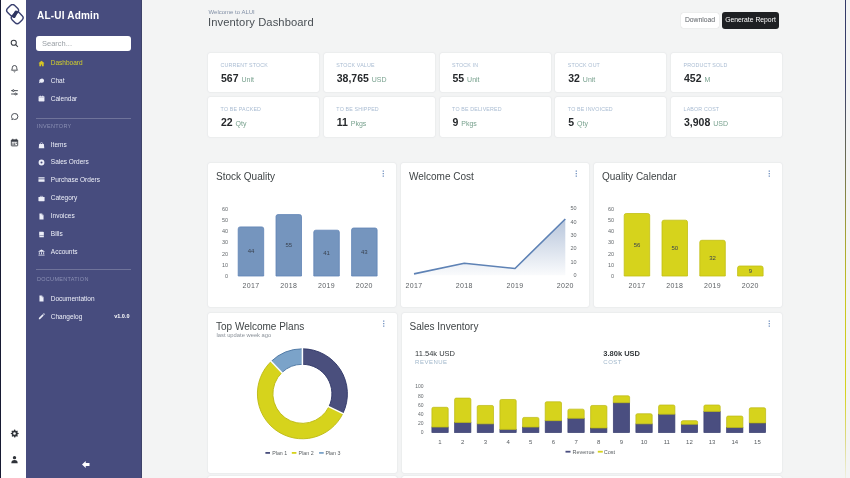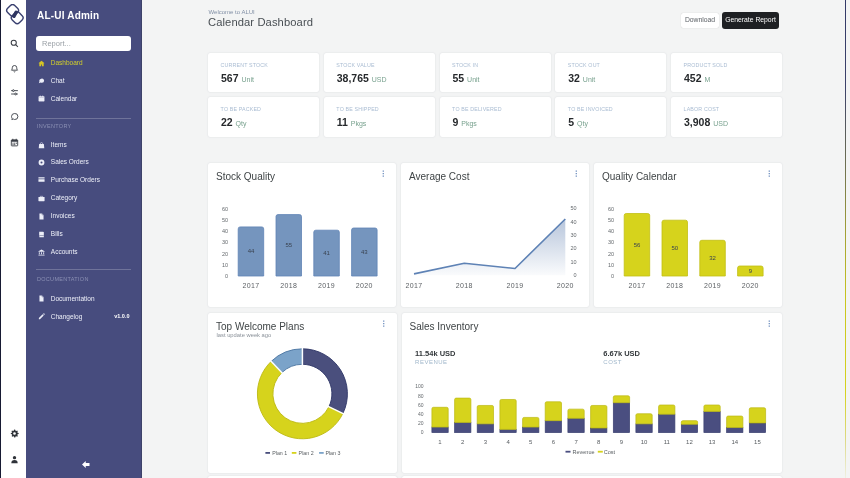--- a/index.html
+++ b/index.html
@@ -73,21 +73,21 @@
     <svg class="abs" style="left:8.5px;top:429px" width="9" height="9" viewBox="0 0 24 24" fill="#2f3339">
       <path d="M12 1.5l2 .3.7 2.8 1.9.8 2.5-1.5 1.9 1.9-1.5 2.5.8 1.9 2.8.7v2.7l-2.8.7-.8 1.9 1.5 2.5-1.9 1.9-2.5-1.5-1.9.8-.7 2.8h-2.7l-.7-2.8-1.9-.8-2.5 1.5-1.9-1.9 1.5-2.5-.8-1.9-2.8-.7v-2.7l2.8-.7.8-1.9L3.6 6l1.9-1.9L8 5.6l1.9-.8.7-2.8z M12 8.4a3.6 3.6 0 1 0 0 7.2 3.6 3.6 0 0 0 0-7.2z" fill-rule="evenodd"></path>
     </svg>
     <svg class="abs" style="left:8.5px;top:454.5px" width="9" height="9" viewBox="0 0 24 24" fill="#2f3339">
       <circle cx="12" cy="7" r="4.5"></circle>
       <path d="M3.5 22a8.5 8.5 0 0 1 17 0z"></path>
     </svg>
   </div>
 <div id="sidebar" class="abs">
   <div class="sb-title">AL-UI Admin</div>
-  <div class="sb-search">Report...</div>
+  <div class="sb-search">Search...</div>
   <div class="mi yellow" style="top:54px">
       <svg width="7" height="7" viewBox="0 0 24 24" fill="#d6c525">
         <path d="M12 2.5L1.5 11h3v10.5h6v-6h3v6h6V11h3z"></path>
       </svg>
       <span>Dashboard</span>
     </div>
 <div class="mi " style="top:71.5px">
       <svg width="7" height="7" viewBox="0 0 24 24" fill="#eceef8">
         <path d="M21 12a8 8 0 0 1-8.6 8 8.4 8.4 0 0 1-3.5-.8L3 21l1.8-5A8 8 0 1 1 21 12z"></path>
       </svg>
@@ -165,21 +165,21 @@
         <path d="M3 17.2L15.7 4.5l3.8 3.8L6.8 21H3z M17.2 3l1.6-1.6a1.7 1.7 0 0 1 2.4 0l1.4 1.4a1.7 1.7 0 0 1 0 2.4L21 6.8z"></path>
       </svg>
       <span>Changelog</span>
       <b class="badge">v1.0.0</b>
     </div>
   <svg class="abs" style="left:56px;top:461px" width="7.5" height="7" viewBox="0 0 15 14" fill="#fff">
       <path d="M7.5 0L0 7l7.5 7V9.8h7.5V4.2H7.5z"></path>
     </svg>
 </div>
 <div class="abs welcome">Welcome to ALUI</div>
-<div class="abs pagetitle">Calendar Dashboard</div>
+<div class="abs pagetitle">Inventory Dashboard</div>
 <div class="abs btn-dl">Download</div>
 <div class="abs btn-gr">Generate Report</div>
 <div class="scard" style="left:208.0px;top:52.5px">
 <div class="lbl">CURRENT STOCK</div>
     <div class="val">567 <span class="unit">Unit</span></div>
   </div>
 <div class="scard" style="left:323.75px;top:52.5px">
 <div class="lbl">STOCK VALUE</div>
     <div class="val">38,765 <span class="unit">USD</span></div>
   </div>
@@ -235,21 +235,21 @@
       <text x="80.8" y="124.5" font-size="7" letter-spacing="0.4" fill="#5d6165" text-anchor="middle">2018</text>
       <path d="M105.8 113.0V69.2q0-2 2-2h21.5q2 0 2 2V113.0z" fill="#7595be" stroke="#5f83b5" stroke-width="0.8"></path>
       <text x="118.5" y="92.1" font-size="6" fill="#3a4350" text-anchor="middle">41</text>
       <text x="118.5" y="124.5" font-size="7" letter-spacing="0.4" fill="#5d6165" text-anchor="middle">2019</text>
       <path d="M143.6 113.0V67.0q0-2 2-2h21.5q2 0 2 2V113.0z" fill="#7595be" stroke="#5f83b5" stroke-width="0.8"></path>
       <text x="156.3" y="91.0" font-size="6" fill="#3a4350" text-anchor="middle">43</text>
       <text x="156.3" y="124.5" font-size="7" letter-spacing="0.4" fill="#5d6165" text-anchor="middle">2020</text>
     </svg>
 </div>
 <div class="ccard" style="left:401px;top:163px;width:188px;height:144px">
-  <div class="ctitle">Average Cost</div>
+  <div class="ctitle">Welcome Cost</div>
     <div class="cdots">⋮</div>
   <svg class="abs" style="left:0;top:0" width="188" height="144" viewBox="0 0 188 144">
       <defs>
         <linearGradient id="ag" x1="0" y1="0" x2="0" y2="1">
           <stop offset="0" stop-color="#7c96be" stop-opacity="0.55"></stop>
           <stop offset="1" stop-color="#7c96be" stop-opacity="0.04"></stop>
         </linearGradient>
       </defs>
       <path d="M13.0 112.2 L13.0 110.9 L63.3 100.2 L114.0 105.5 L164.3 56.0 L164.3 112.2 Z" fill="url(#ag)"></path>
       <path d="M13.0 110.9 L63.3 100.2 L114.0 105.5 L164.3 56.0" fill="none" stroke="#5e82b5" stroke-width="1.6" stroke-linejoin="round"></path>
@@ -309,23 +309,23 @@
 <rect x="111.1" y="139" width="4.6" height="1.8" fill="#7ba3c9"></rect>
         <text x="117.4" y="142">Plan 3</text>
 </g>
     </svg>
 </div>
 <div class="ccard" style="left:208px;top:476px;width:188.5px;height:6px"></div>
 <div class="ccard" style="left:401.5px;top:476px;width:380.5px;height:6px"></div>
 <div class="ccard" style="left:401.5px;top:313px;width:380.5px;height:160px">
   <div class="ctitle">Sales Inventory</div>
     <div class="cdots">⋮</div>
-  <div class="abs" style="left:13.6px;top:37px;font-size:7.5px;font-weight:700;color:#33383b;line-height:1">11.54k USD</div>
+  <div class="abs" style="left:13.6px;top:37px;font-size:7.5px;font-weight:400;color:#33383b;line-height:1">11.54k USD</div>
   <div class="abs" style="left:13.6px;top:45.6px;font-size:6px;color:#a0b7cb;letter-spacing:.5px;line-height:1">REVENUE</div>
-  <div class="abs" style="left:201.8px;top:37px;font-size:7.5px;font-weight:700;color:#33383b;line-height:1">6.67k USD</div>
+  <div class="abs" style="left:201.8px;top:37px;font-size:7.5px;font-weight:700;color:#33383b;line-height:1">3.80k USD</div>
   <div class="abs" style="left:201.8px;top:45.6px;font-size:6px;color:#a0b7cb;letter-spacing:.5px;line-height:1">COST</div>
   <svg class="abs" style="left:0;top:0" width="380.5" height="160" viewBox="0 0 380.5 160">
       <text x="21.5" y="121.3" font-size="5" fill="#64696d" text-anchor="end">0</text>
       <text x="21.5" y="112.1" font-size="5" fill="#64696d" text-anchor="end">20</text>
       <text x="21.5" y="102.9" font-size="5" fill="#64696d" text-anchor="end">40</text>
       <text x="21.5" y="93.7" font-size="5" fill="#64696d" text-anchor="end">60</text>
       <text x="21.5" y="84.5" font-size="5" fill="#64696d" text-anchor="end">80</text>
       <text x="21.5" y="75.3" font-size="5" fill="#64696d" text-anchor="end">100</text>
       <rect x="29.9" y="114.08" width="16.3" height="5.52" fill="#4a4e80" stroke="#3b4070" stroke-width="0.7"></rect>
       <path d="M29.9 114.08V95.80q0-1.5 1.5-1.5h13.3q1.5 0 1.5 1.5V114.08z" fill="#d6d31c" stroke="#bcb912" stroke-width="0.7"></path>

